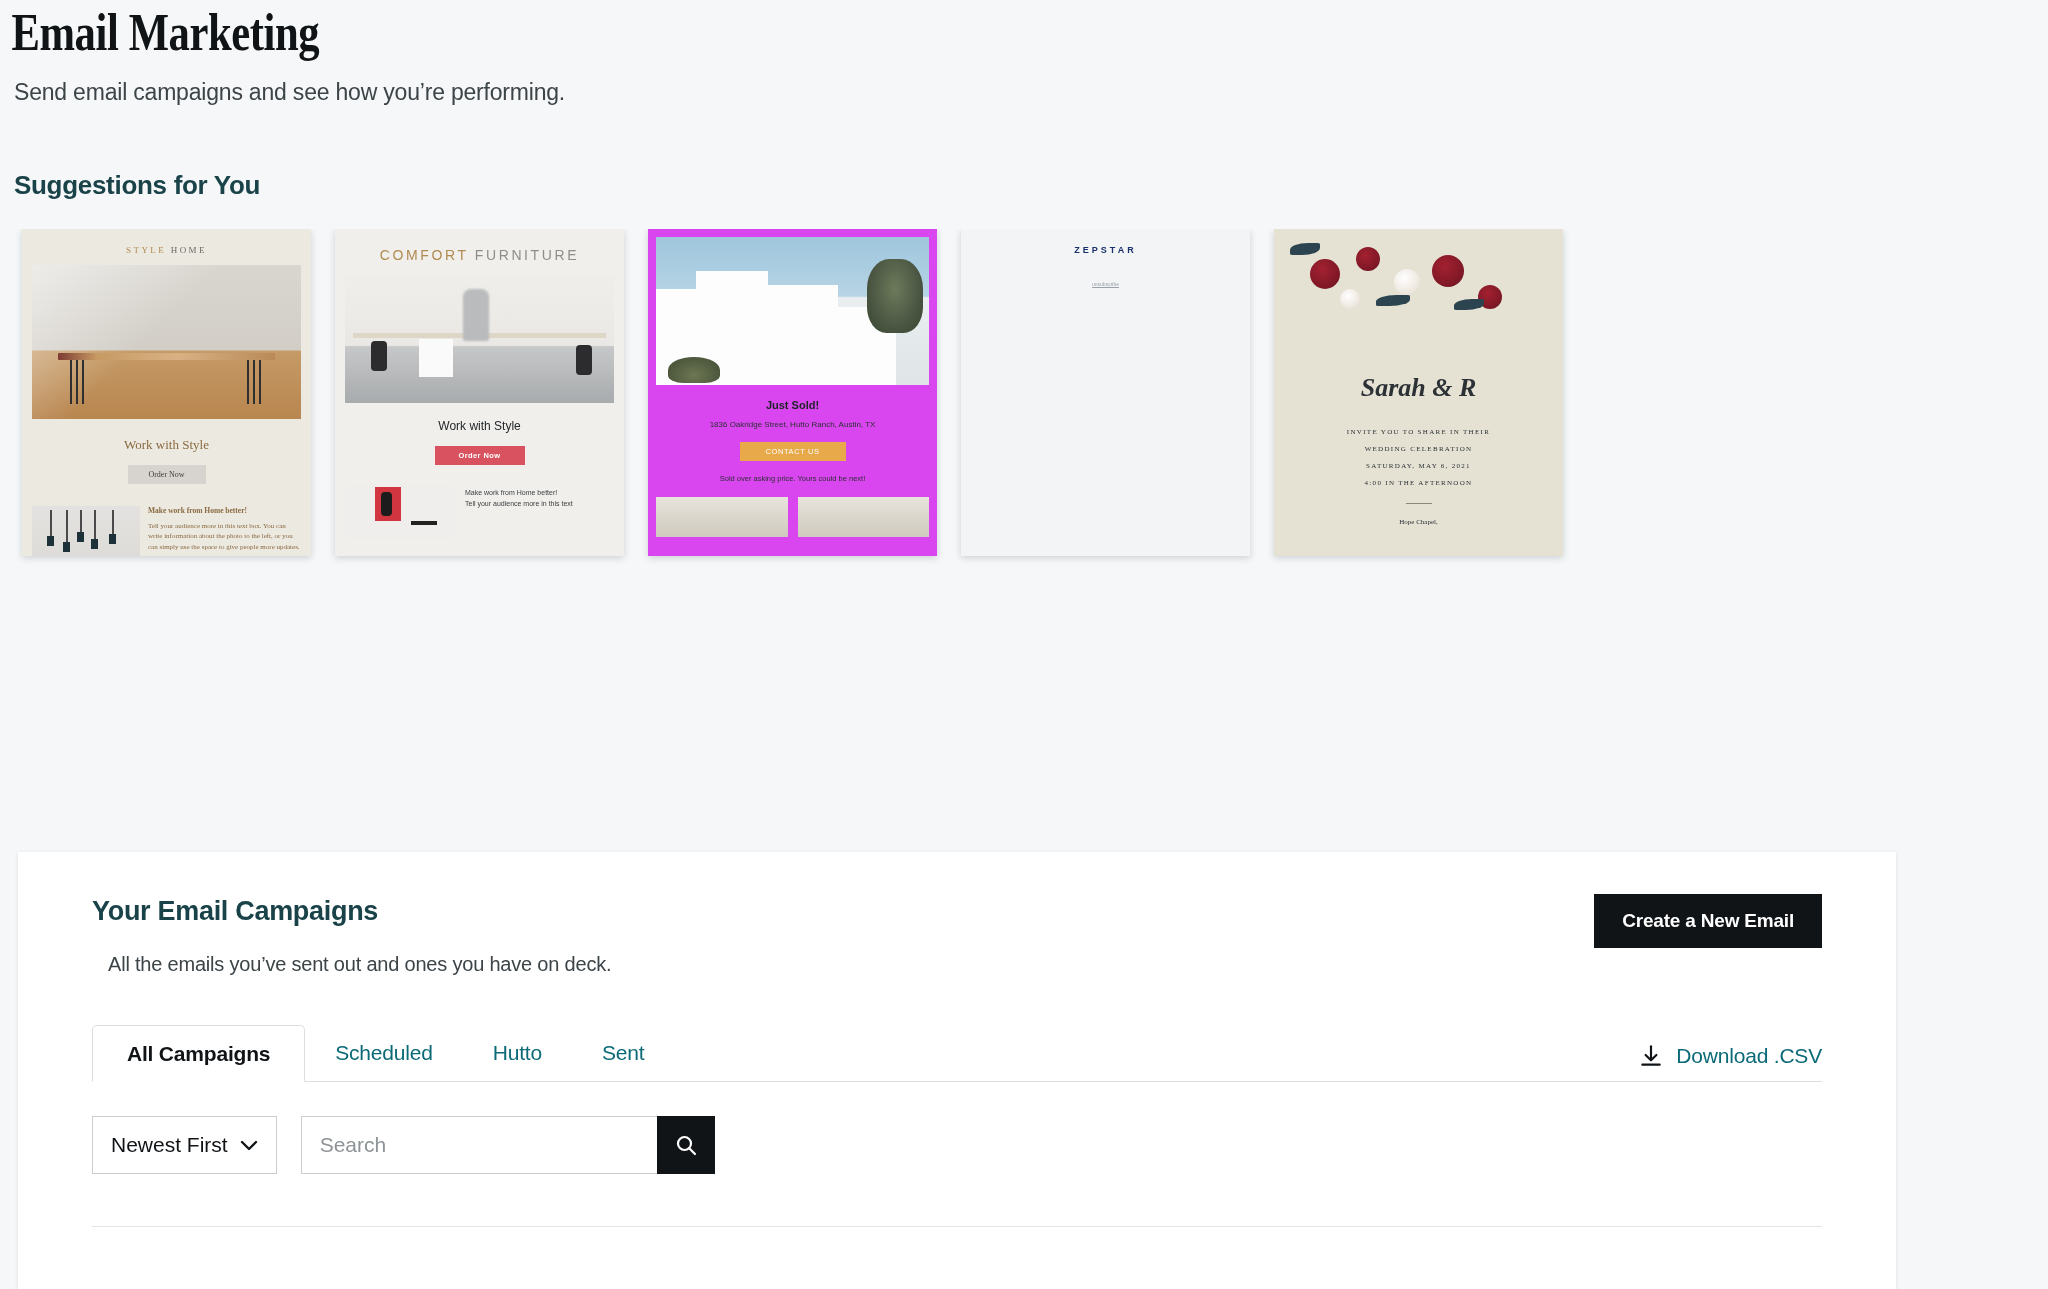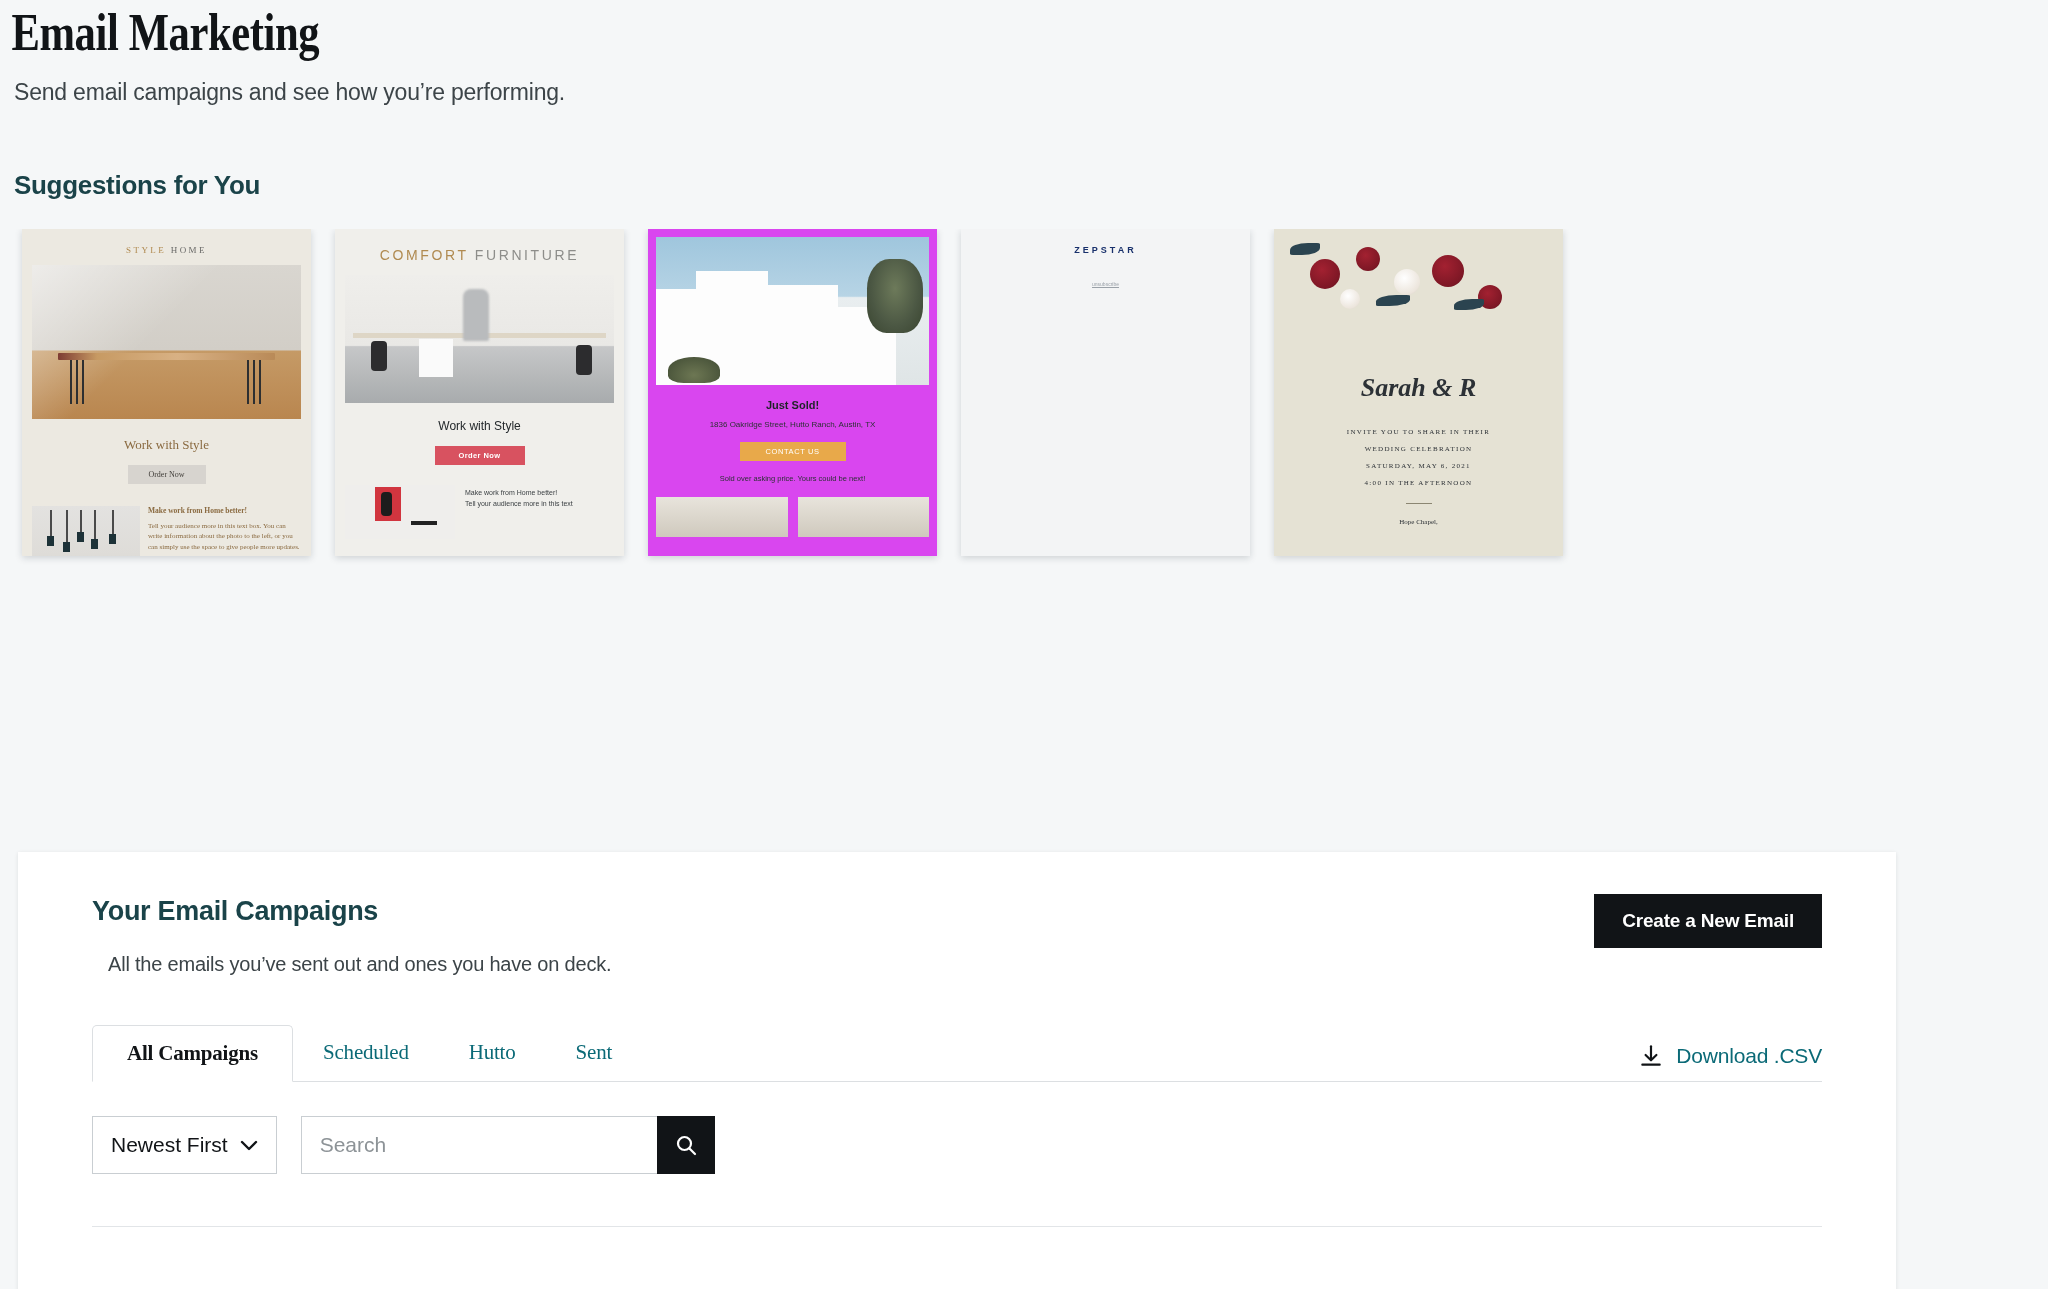--- a/index.html
+++ b/index.html
@@ -188,21 +188,21 @@
     position:absolute; right:74px; top:42px; background:#111417; color:#fff;
     font-size:19px; font-weight:bold; padding:16px 28px; letter-spacing:-.2px;
   }
 
   .tabs-row {
     margin-top:48px; display:flex; align-items:flex-end; position:relative;
     border-bottom:1px solid #dcdfe2; height:58px;
   }
   .tab {
     font-size:21px; color:#0b6a77; padding:0 30px; height:57px;
-    display:flex; align-items:center; letter-spacing:-.2px;font-family:Liberation Serif, serif;
+    display:flex; align-items:center; letter-spacing:-.2px;
   }
   .tab.active {
     color:#111417; font-weight:bold; background:#fff;
     border:1px solid #dcdfe2; border-bottom:1px solid #fff;
     border-radius:5px 5px 0 0; margin-bottom:-1px; padding:0 34px;
   }
   .csv {
     position:absolute; right:0; bottom:12px; display:flex; align-items:center;
     gap:12px; color:#0b6a77; font-size:21px; letter-spacing:-.2px;
   }

